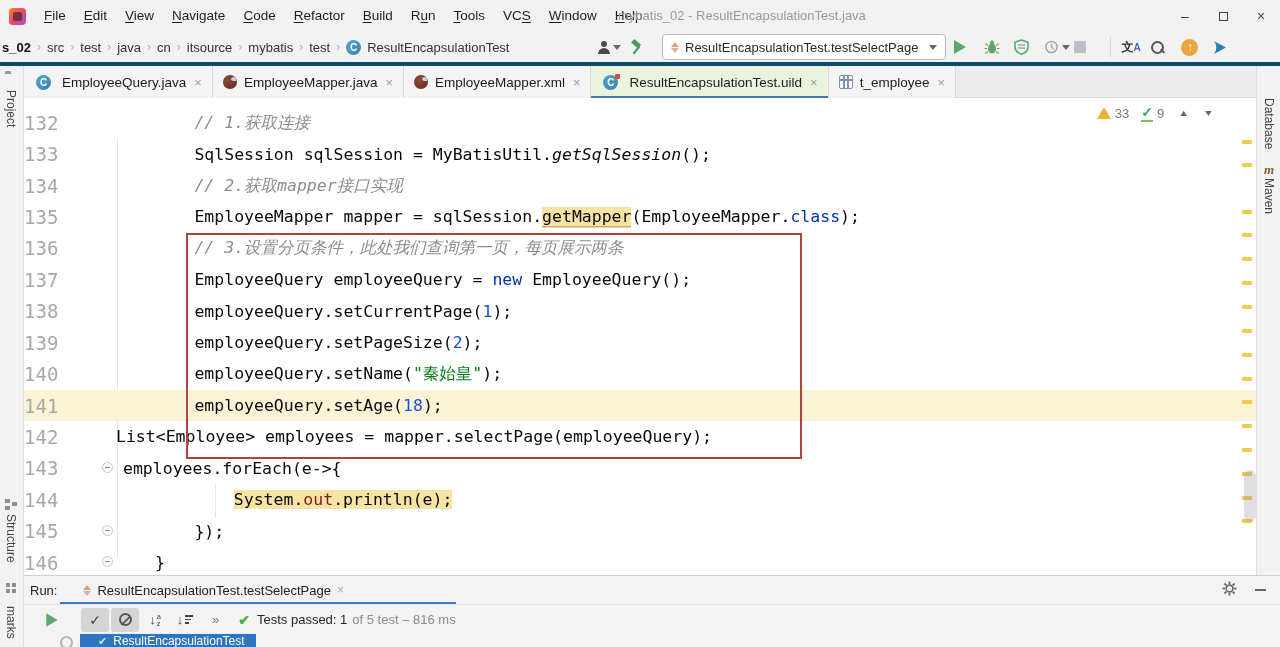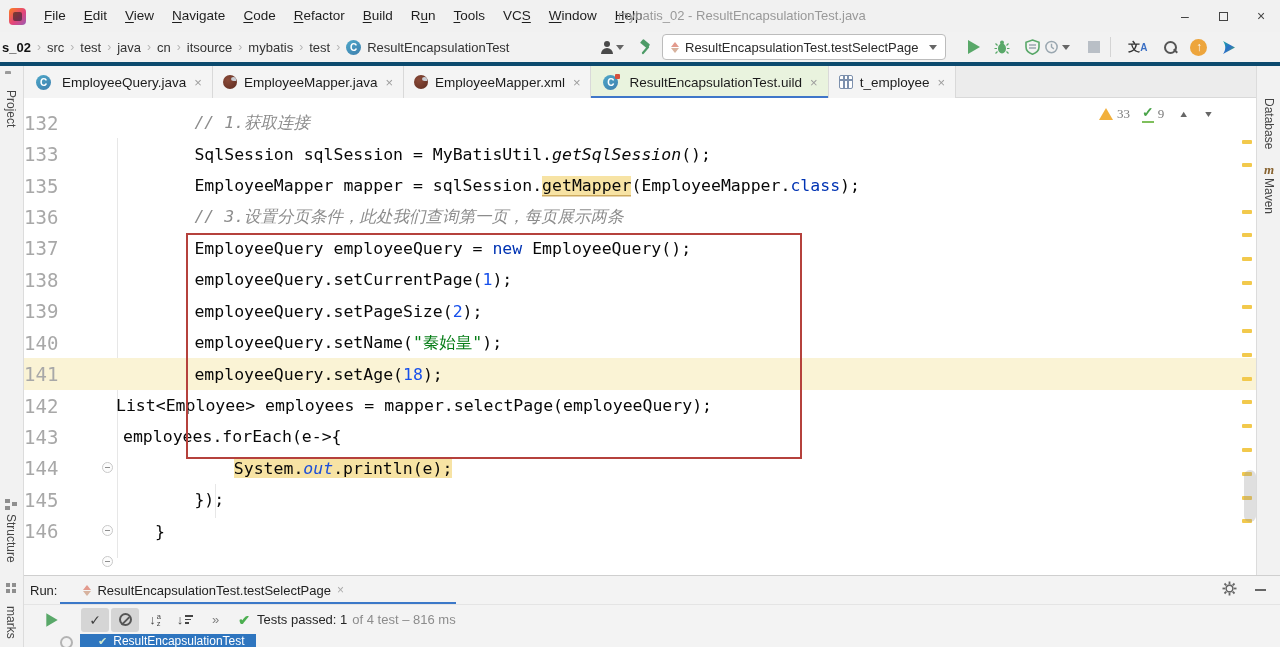--- a/index.html
+++ b/index.html
@@ -20,21 +20,21 @@
 
   
   .toolbar { position:absolute; top:32px; left:0; right:0; height:34px; background:#f2f2f2; border-bottom:4px solid #0c4a6e; display:flex; align-items:center; }
   .crumbs { display:flex; align-items:center; height:34px; white-space:nowrap; overflow:hidden; width:596px; }
   .crumb { font-size:13px; color:#333; padding:0 2px; }
   .crumb.first { font-weight:bold; color:#111; }
   .crumb-sep { color:#b5b5b5; font-size:12px; padding:0 4px; }
   .class-badge { width:15px; height:15px; border-radius:50%; background:linear-gradient(145deg,#4fa8c9,#3d7fae); color:#fff;
     font-size:10px; font-weight:bold; display:inline-flex; align-items:center; justify-content:center; margin:0 4px 0 2px; position:relative;}
   .class-badge.test::after{ content:""; position:absolute; top:-1px; right:-2px; width:5px; height:5px; background:#d64f3c; border-radius:1px;}
-  .tb-icon { width:26px; height:26px; display:flex; align-items:center; justify-content:flex-end; margin:0 2px; border-radius:3px; }
+  .tb-icon { width:26px; height:26px; display:flex; align-items:center; justify-content:flex-start; margin:0 2px; border-radius:3px; }
   .user-glyph{ position:relative; width:12px; height:12px; }
   .user-glyph::before{content:"";position:absolute;left:3px;top:0;width:6px;height:6px;border-radius:50%;background:#4a4a4a;}
   .user-glyph::after{content:"";position:absolute;left:0;top:7px;width:12px;height:6px;border-radius:6px 6px 0 0;background:#4a4a4a;}
   .dd-arrow { width:0; height:0; border-left:4px solid transparent; border-right:4px solid transparent; border-top:5px solid #666; margin-left:3px; }
   .run-combo { display:flex; align-items:center; height:26px; background:#fff; border:1px solid #bcbcbc; border-radius:4px; padding:0 8px; margin:0 6px; }
   .run-combo-label { font-size:13px; color:#2b2b2b; margin:0 8px 0 6px; }
   .junit-glyph { display:inline-flex; flex-direction:column; line-height:5px; }
   .junit-glyph i { width:0;height:0;border-style:solid; }
   .junit-up { border-width:0 4px 5px 4px; border-color:transparent transparent #e39a8d transparent; }
   .junit-dn { border-width:5px 4px 0 4px; border-color:#d7b29e transparent transparent transparent; margin-top:1px;}
@@ -68,29 +68,29 @@
   .editor { position:absolute; top:98px; left:24px; width:1232px; height:477px; background:#fff; overflow:hidden; }
   .code-lines { position:absolute; top:9px; left:0; right:0; }
   .line { height:31.43px; display:flex; align-items:center; width:100%; }
   .line.cur { background:#faf3d5; }
   .lnum { width:34px; text-align:right; font-family:"DejaVu Sans Mono", monospace; font-size:19px; color:#a8a8a8; flex:none; }
   .code { font-family:"DejaVu Sans Mono", monospace; font-size:16.5px; color:#080808; white-space:pre; }
   .sc { color:#8C8C8C; font-style:italic; }
   .sk { color:#0033B3; }
   .sn { color:#1750EB; }
   .ss { color:#067D17; }
-  .sf { color:#1d4ed8; font-style:italic; }
+  .sf { color:#7f1d1d; }
   .sst { font-style:italic; }
   .shl { background:#f7e3a4; box-shadow:0 1.5px 0 #cdaa5e; }
   .shlb { background:#f7e3a4; }
   .red-box { position:absolute; left:162px; top:135px; width:616px; height:226px; border:2px solid #b5413c; pointer-events:none; }
   .indent-guide { position:absolute; width:1px; background:#e7e7e7; }
   .fold-dot { position:absolute; left:78px; width:11px; height:11px; border:1px solid #c9c9c9; border-radius:50%; background:#fcfcfc; }
   .fold-dot::after{ content:""; position:absolute; left:2px; top:4px; width:5px; height:1px; background:#8f8f8f; }
-  .inspect-widget { position:absolute; top:6px; right:42px; display:flex; align-items:center; font-size:13px; color:#7a7a7a;font-family:Liberation Serif, serif; }
+  .inspect-widget { position:absolute; top:6px; right:42px; display:flex; align-items:center; font-size:13px; color:#7a7a7a; }
   .warn-tri { width:0; height:0; border-left:7px solid transparent; border-right:7px solid transparent; border-bottom:12px solid #f2b03c; margin-right:4px; position:relative;}
   .ok-check { color:#4aa44a; font-size:14px; font-weight:bold; margin:0 4px 0 12px; border-bottom:2px solid #7fbf5c; }
   .chev { margin-left:14px; color:#666; font-size:11px; transform:scaleY(.8); }
   .scroll-marks { position:absolute; right:3px; top:0; width:12px; height:100%; }
   .smark { position:absolute; left:1px; width:10px; height:4px; background:#f2c94c; border-radius:1px; }
   .sthumb { position:absolute; right:0px; top:372px; width:12px; height:52px; background:rgba(150,150,150,.30); border-radius:6px; }
 
   
   .stripe-l { position:absolute; top:66px; left:0; width:24px; bottom:0; background:#f2f2f2; border-right:1px solid #dcdcdc; }
   .stripe-r { position:absolute; top:66px; right:0; width:24px; bottom:0; background:#f2f2f2; border-left:1px solid #dcdcdc; }
@@ -312,20 +312,24 @@
     <div class="code-lines" id="codelines">
         <div class="line">
           <span class="lnum">132</span>
           <span class="code" style="margin-left: 136.4px;"><span class="sc">// 1.获取连接</span></span>
         </div>
         <div class="line">
           <span class="lnum">133</span>
           <span class="code" style="margin-left: 136.4px;"><span>SqlSession sqlSession = MyBatisUtil.</span><span class="sst">getSqlSession</span><span>();</span></span>
         </div>
         <div class="line">
+          <span class="lnum">134</span>
+          <span class="code" style="margin-left: 136.4px;"><span class="sc">// 2.获取mapper接口实现</span></span>
+        </div>
+        <div class="line">
           <span class="lnum">135</span>
           <span class="code" style="margin-left: 136.4px;"><span>EmployeeMapper mapper = sqlSession.</span><span class="shl">getMapper</span><span>(EmployeeMapper.</span><span class="sk">class</span><span>);</span></span>
         </div>
         <div class="line">
           <span class="lnum">136</span>
           <span class="code" style="margin-left: 136.4px;"><span class="sc">// 3.设置分页条件，此处我们查询第一页，每页展示两条</span></span>
         </div>
         <div class="line">
           <span class="lnum">137</span>
           <span class="code" style="margin-left: 136.4px;"><span>EmployeeQuery employeeQuery = </span><span class="sk">new</span><span> EmployeeQuery();</span></span>
@@ -449,21 +453,21 @@
         <span class="sort-glyph">↓<span class="bars">
               <i style="width:8px"></i>
               <i style="width:6px"></i>
               <i style="width:4px"></i>
             </span></span>
       </div>
       <span class="chev2">»</span>
       <div class="status-wrap">
         <span class="status-check">✔</span>
         <span class="status-strong">Tests passed: 1</span>
-        <span class="status-dim">of 4 test – 816 ms</span>
+        <span class="status-dim">of 5 test – 816 ms</span>
       </div>
     </div>
     <div class="gray-circ"></div>
     <div class="tree-row-sel">
       <span class="chk">✔</span>
       <span>ResultEncapsulationTest</span>
     </div>
   </div>
 
 </div>

